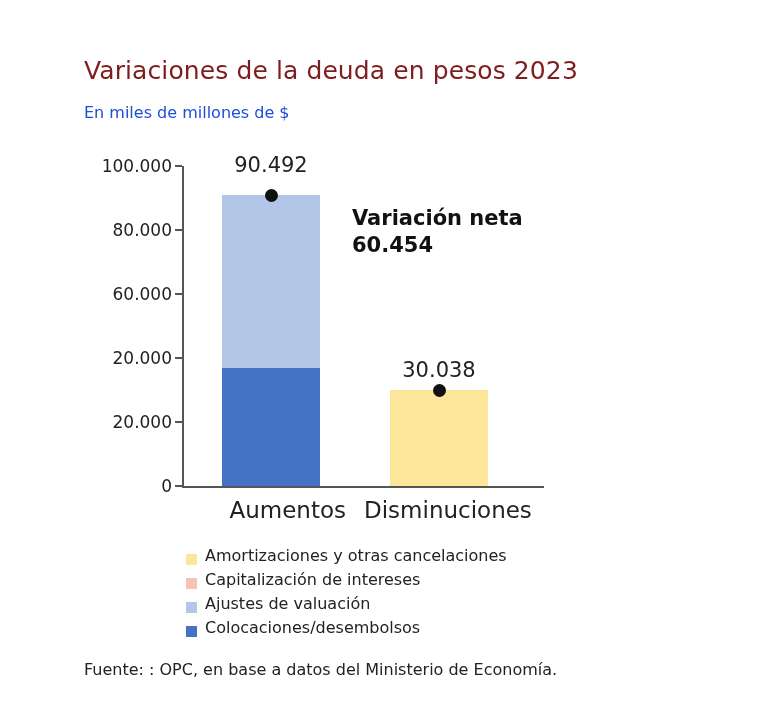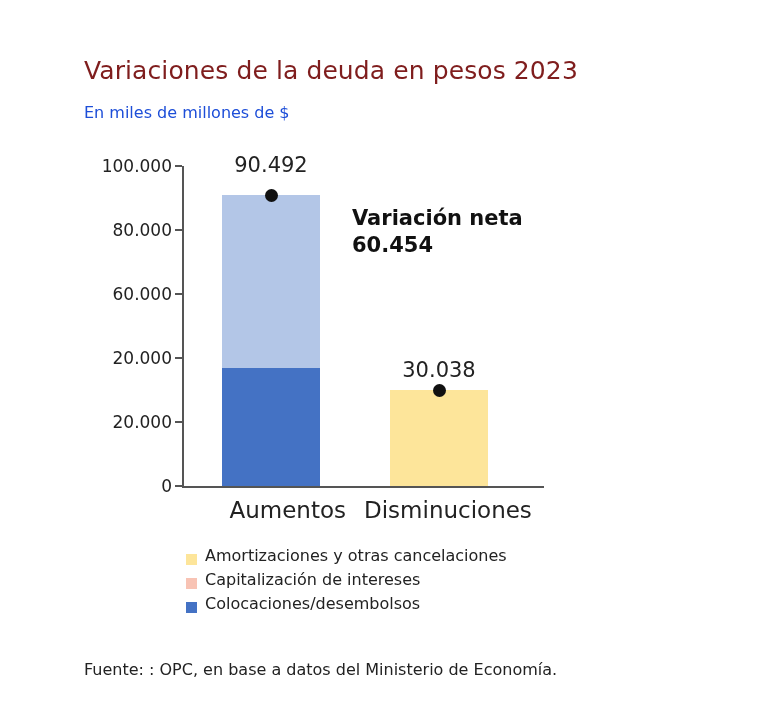--- a/index.html
+++ b/index.html
@@ -218,19 +218,23 @@
   <div id="legend">
     <div class="legend-row">
       <span class="legend-swatch" style="background:#fde59a;"></span>
       <span class="legend-text">Amortizaciones y otras cancelaciones</span>
     </div>
     <div class="legend-row">
       <span class="legend-swatch" style="background:#f8c3b4;"></span>
       <span class="legend-text">Capitalización de intereses</span>
     </div>
     <div class="legend-row">
+      <span class="legend-swatch" style="background:#b3c6e7;"></span>
+      <span class="legend-text">Ajustes de valuación</span>
+    </div>
+    <div class="legend-row">
       <span class="legend-swatch" style="background:#4472c4;"></span>
       <span class="legend-text">Colocaciones/desembolsos</span>
     </div>
   </div>
 
   <div id="source">Fuente: : OPC, en base a datos del Ministerio de Economía.</div>
 </div>
 
 </body></html>

